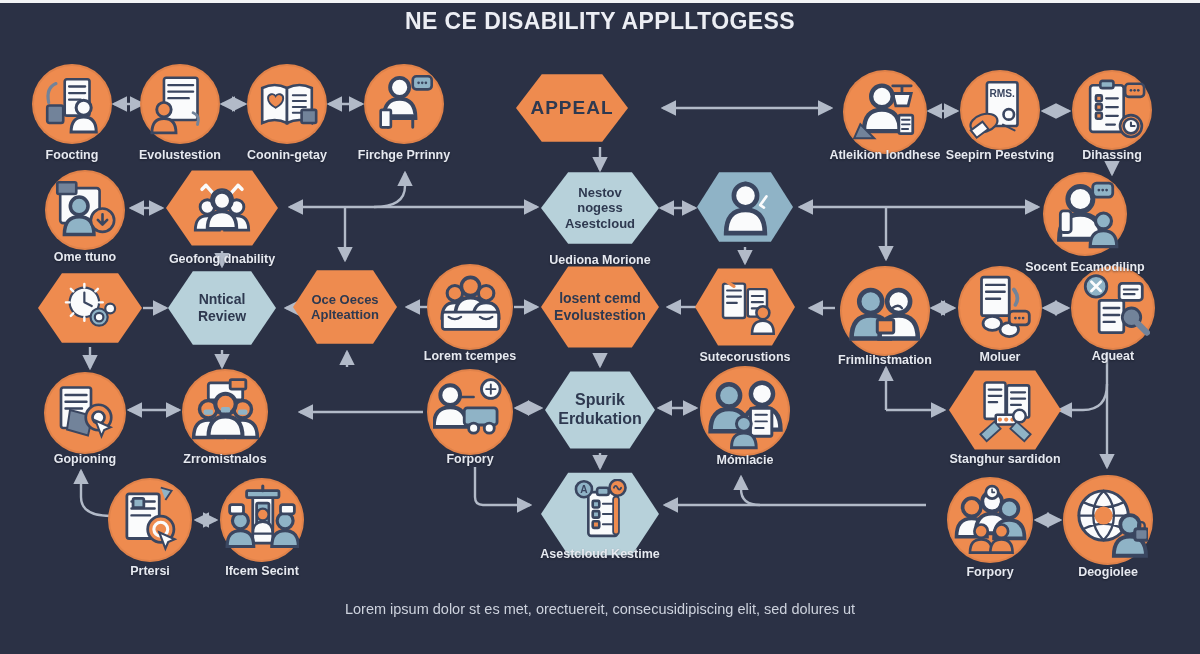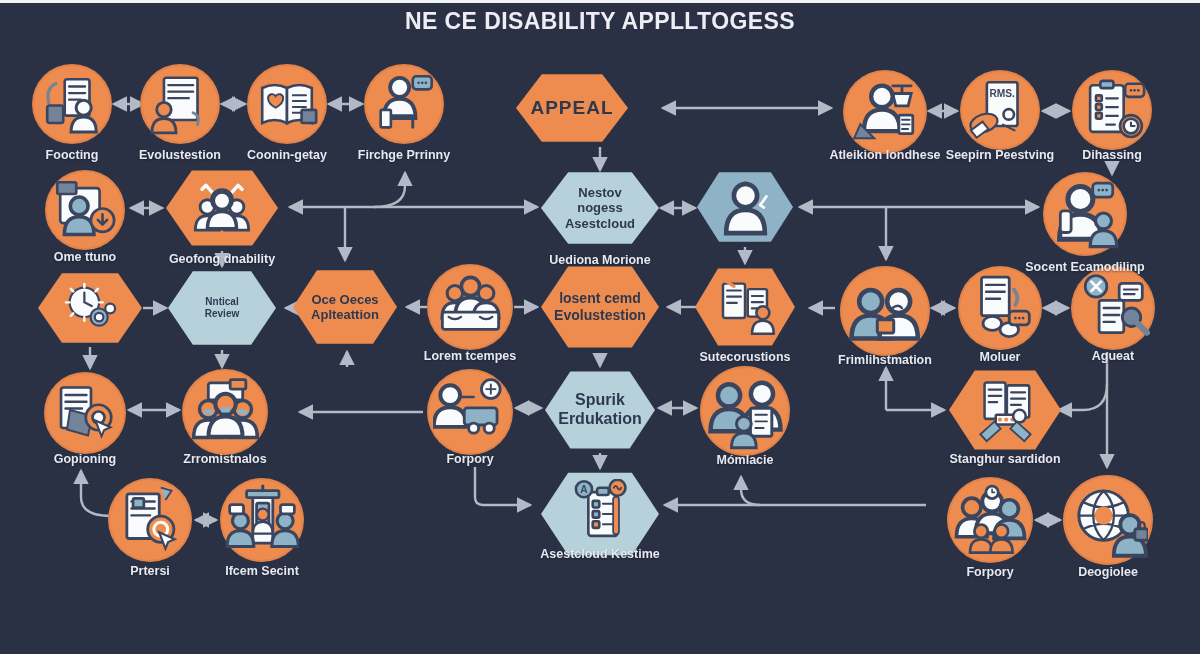--- a/index.html
+++ b/index.html
@@ -270,21 +270,21 @@
           <circle cx="19" cy="19" r="12" fill="#fafbfc" stroke="#3a4660" stroke-width="1.8"></circle>
           <path d="M19 11 V19 l6 3" fill="none" stroke="#3a4660" stroke-width="1.8" stroke-linecap="round" stroke-linejoin="round"></path>
           <path d="M19 4 v3 M19 31 v3 M4 19 h3 M31 19 h3 M8 8 l2 2 M28 28 l2 2 M30 8 l-2 2 M10 28 l-2 2" fill="none" stroke="#fafbfc" stroke-width="2" stroke-linecap="round" stroke-linejoin="round"></path>
           <circle cx="31" cy="31" r="7" fill="#8fb3c6" stroke="#3a4660" stroke-width="1.8"></circle>
           <circle cx="31" cy="31" r="3.5" fill="#fafbfc" stroke="#3a4660" stroke-width="1.8"></circle>
           <circle cx="40" cy="24" r="4" fill="#fafbfc" stroke="#3a4660" stroke-width="1.8"></circle>
         </svg>
       </div>
       <div class="node" style="left:222px;top:308px;width:108px;height:78px">
         <div class="shape hex hex-blue" style="width:108px;height:78px"></div>
-        <div class="hextext" style="font-size:10px">
+        <div class="hextext" style="font-size:14px">
           <div>Nntical</div>
           <div>Review</div>
         </div>
       </div>
       <div class="node" style="left:345px;top:307px;width:104px;height:78px">
         <div class="shape hex hex-orange" style="width:104px;height:78px"></div>
         <div class="hextext" style="font-size:13px">
           <div>Oce Oeces</div>
           <div>Aplteattion</div>
         </div>
@@ -565,14 +565,15 @@
             <circle cx="0" cy="-6.5" r="4.5" fill="#8fb3c6" stroke="#3a4660" stroke-width="1.8"></circle>
             <path d="M-7.5 8 Q-7.5 -1 0 -1 Q7.5 -1 7.5 8 Z" fill="#8fb3c6" stroke="#3a4660" stroke-width="1.8"></path>
           </g>
           <rect x="40" y="29" width="8" height="7" rx="1.5" fill="#72839a" stroke="#3a4660" stroke-width="1.8"></rect>
           <path d="M42 29 v-2 a2 2 0 0 1 4 0 v2" fill="none" stroke="#3a4660" stroke-width="1.4" stroke-linecap="round" stroke-linejoin="round"></path>
         </svg>
       </div>
       <div class="nlabel" style="left:1108px;top:565px">Deogiolee</div>
     </div>
   <div class="footer">
+    <div>Lorem ipsum dolor st es met, orectuereit, consecusidipiscing elit, sed dolures ut</div>
   </div>
 </div>
 
 </body></html>

